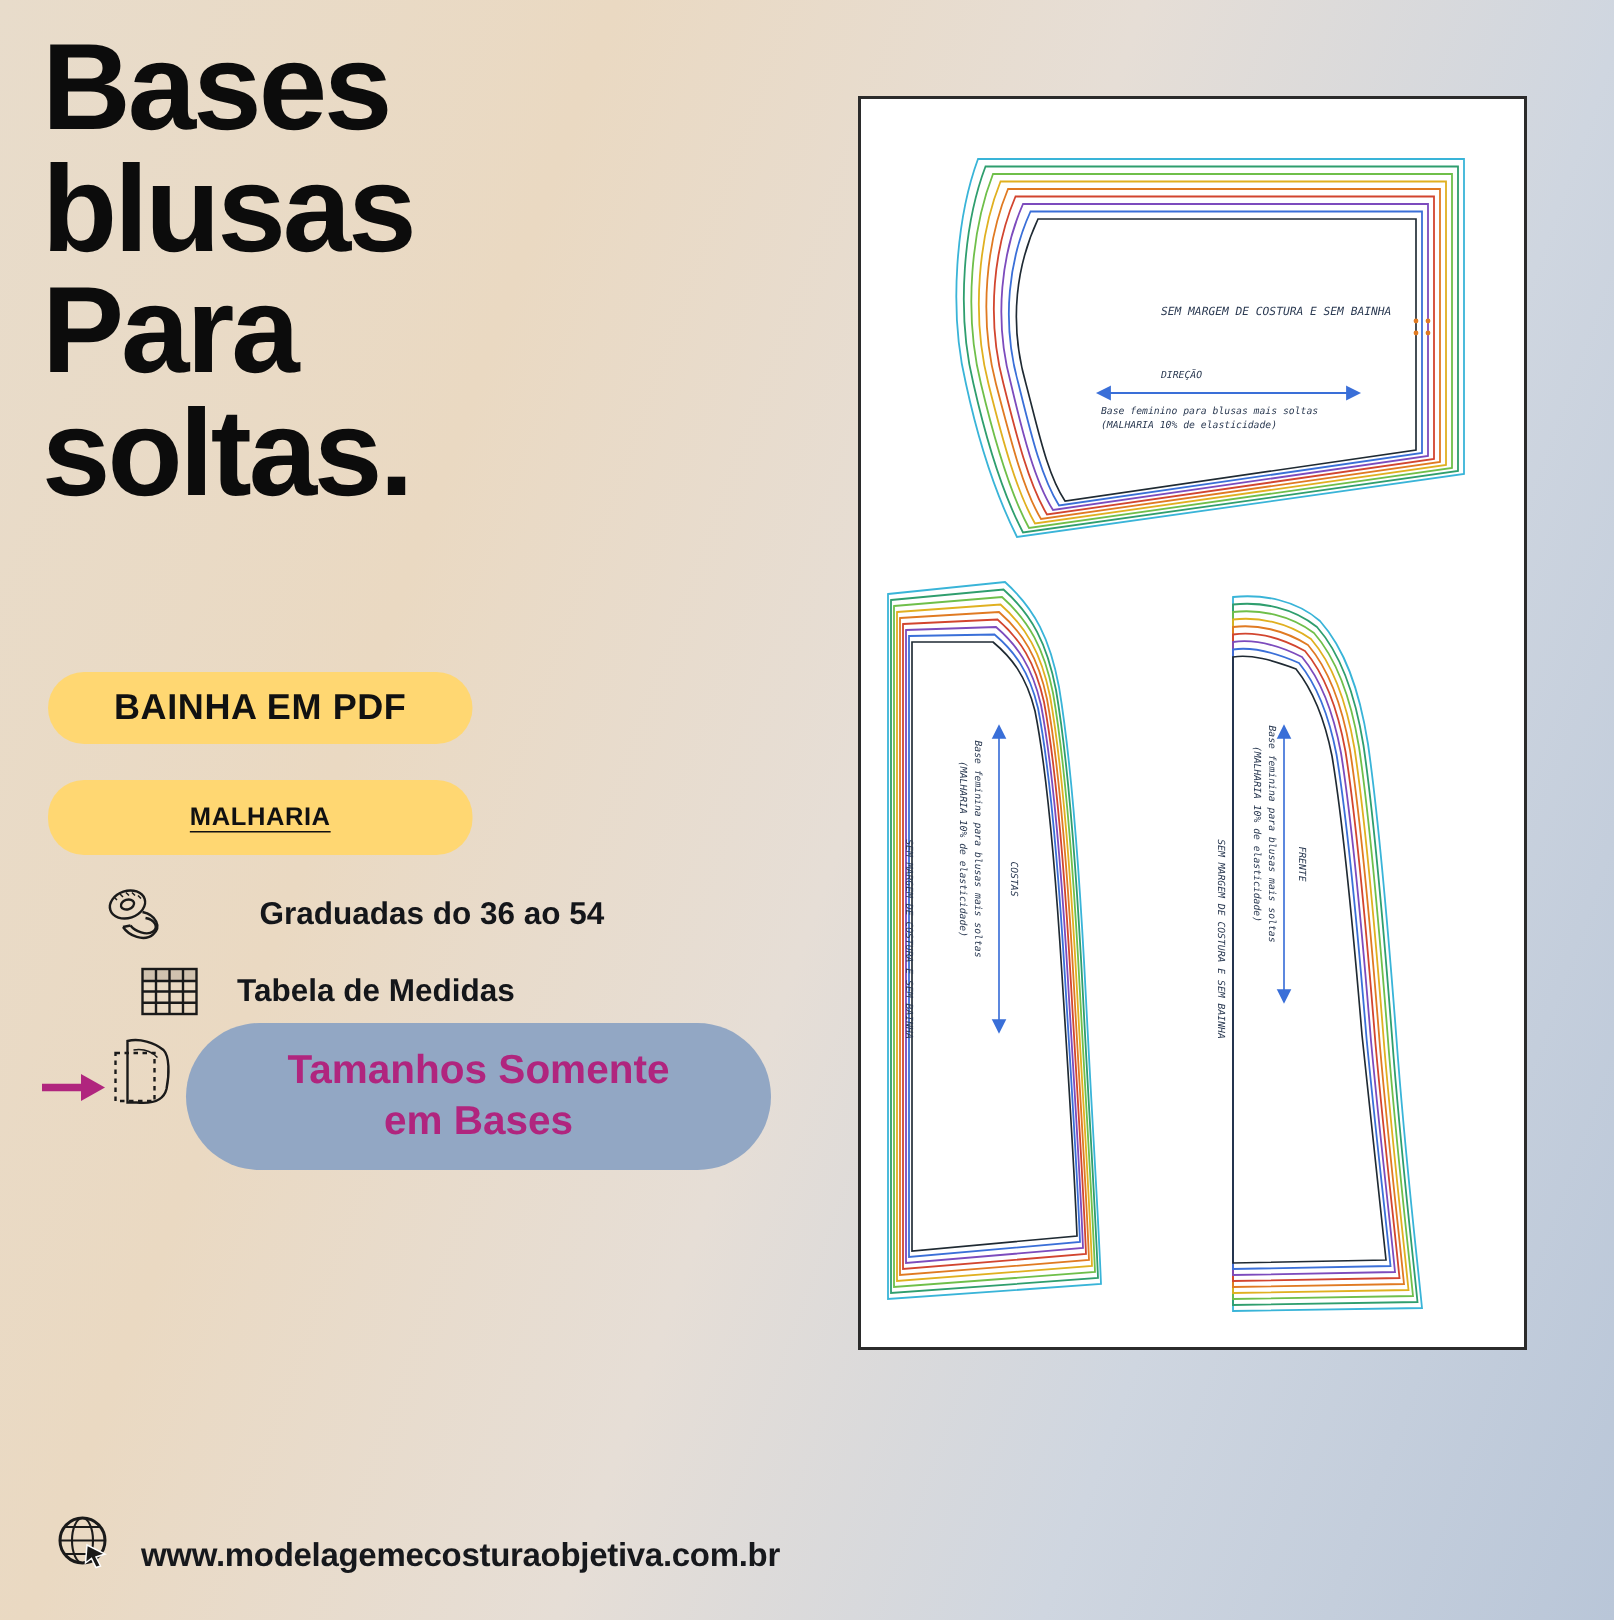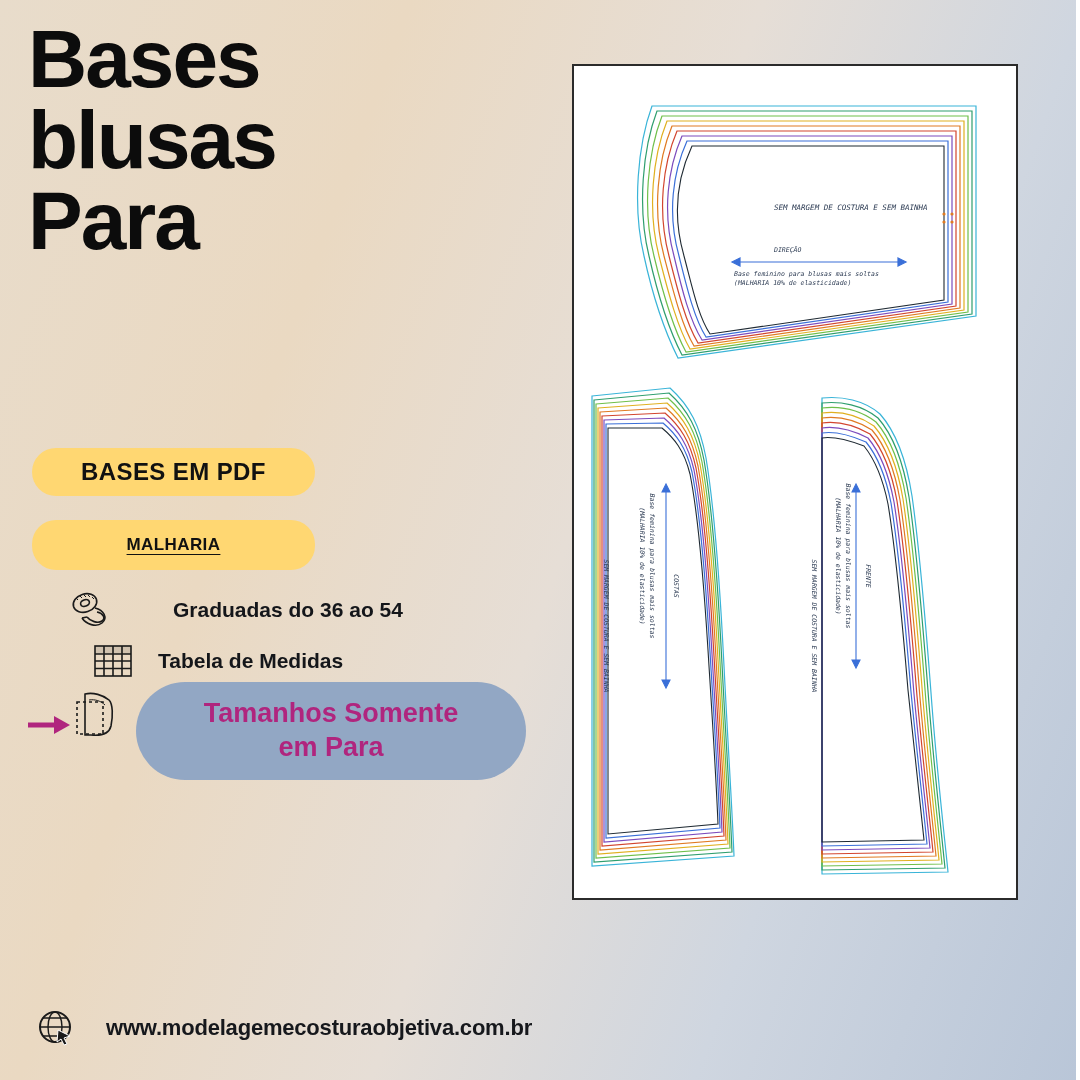--- a/index.html
+++ b/index.html
@@ -86,21 +86,21 @@
     width: 62px;
     height: 52px;
     display: flex;
     align-items: center;
     justify-content: center;
     flex: none;
   }
 
   .highlight {
     position: absolute;
-    left: 136px;
+    left: 124px;
     top: 682px;
     width: 390px;
     height: 98px;
     background: #92a7c4;
     border-radius: 49px;
     display: flex;
     flex-direction: column;
     align-items: center;
     justify-content: center;
     color: #b0257e;
@@ -116,22 +116,22 @@
     width: 46px;
     height: 26px;
   }
 
   
   .footer {
     position: absolute;
     left: 34px;
     bottom: 30px;
     display: flex;
-    align-items: center;
-    gap: 28px;
+    align-items: flex-end;
+    gap: 16px;
   }
   .footer .url {
     font-size: 22px;
     font-weight: 700;
     color: #16181c;
     letter-spacing: -0.2px;
   }
 
   
   .card {
@@ -154,24 +154,25 @@
 </style>
 </head>
 <body>
 
 <div class="canvas">
 
   <div class="headline">
     <div>Bases</div>
     <div>blusas</div>
     <div>Para</div>
+    <div>soltas.</div>
   </div>
 
   <div class="pill pill-pdf">
-    <span>BASES EM PDF</span>
+    <span>BAINHA EM PDF</span>
   </div>
   <div class="pill pill-malharia">
     <span>MALHARIA</span>
   </div>
 
   <div class="feature f1">
     <span class="icon-box">
       <svg width="58" height="40" viewBox="0 0 58 40">
         <g fill="none" stroke="#1a1a1a" stroke-width="1.6">
           <ellipse cx="17" cy="13" rx="12" ry="9" transform="rotate(-18 17 13)"></ellipse>
@@ -217,21 +218,21 @@
     <span class="ftext"></span>
   </div>
 
   <svg class="arrow-pink" viewBox="0 0 46 26">
     <path d="M2 13 H30" stroke="#b0257e" stroke-width="5" fill="none"></path>
     <path d="M28 4 L44 13 L28 22 Z" fill="#b0257e"></path>
   </svg>
 
   <div class="highlight">
     <span>Tamanhos Somente</span>
-    <span>em Para</span>
+    <span>em Bases</span>
   </div>
 
 
   <div class="footer">
     <span class="icon-box" style="width:44px;height:44px">
       <svg width="40" height="40" viewBox="0 0 40 40">
         <circle cx="19" cy="19" r="15" fill="none" stroke="#1a1a1a" stroke-width="2"></circle>
         <ellipse cx="19" cy="19" rx="7" ry="15" fill="none" stroke="#1a1a1a" stroke-width="1.4"></ellipse>
         <path d="M4 19 H34 M7 10 H31 M7 28 H31" stroke="#1a1a1a" stroke-width="1.4" fill="none"></path>
         <path d="M22 22 L34 28 L28 30 L31 36 L28 37 L25 31 L21 34 Z" fill="#1a1a1a" stroke="#ffffff" stroke-width="1"></path>

